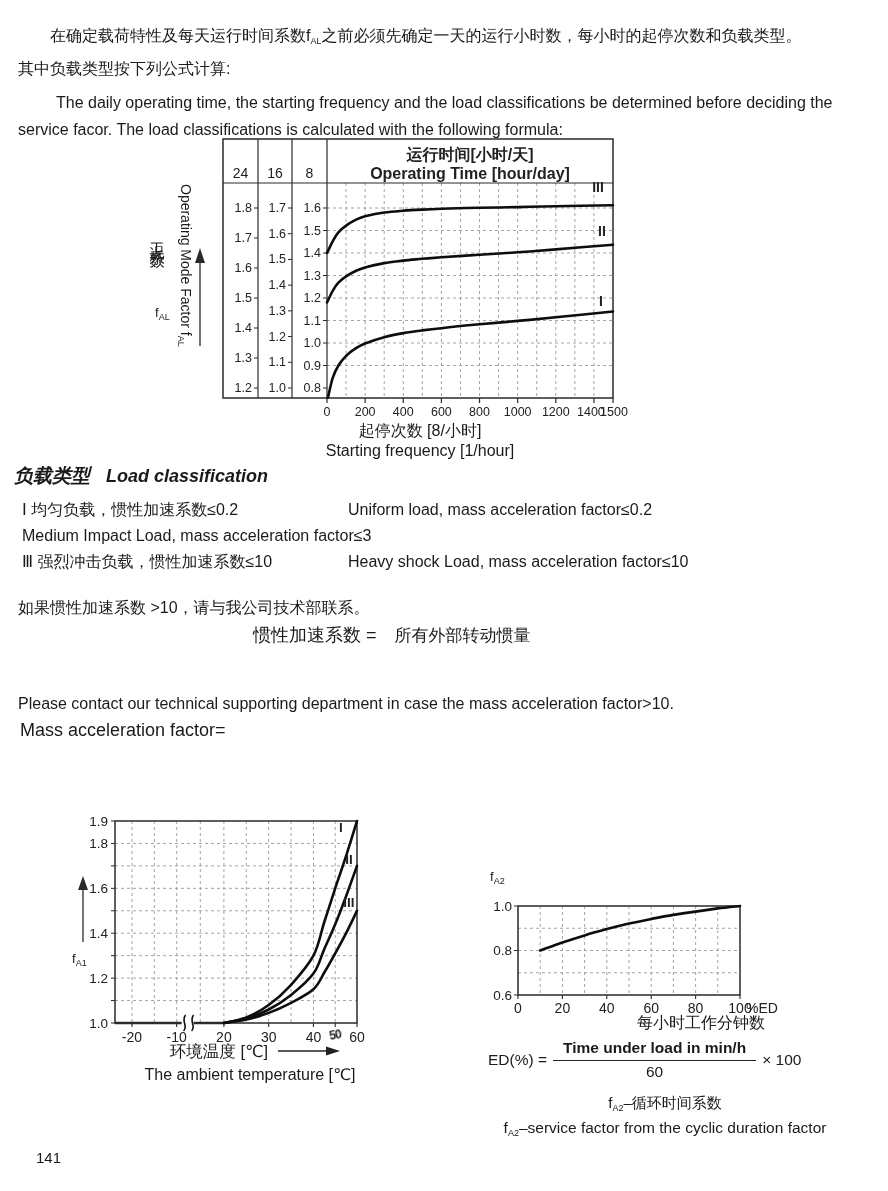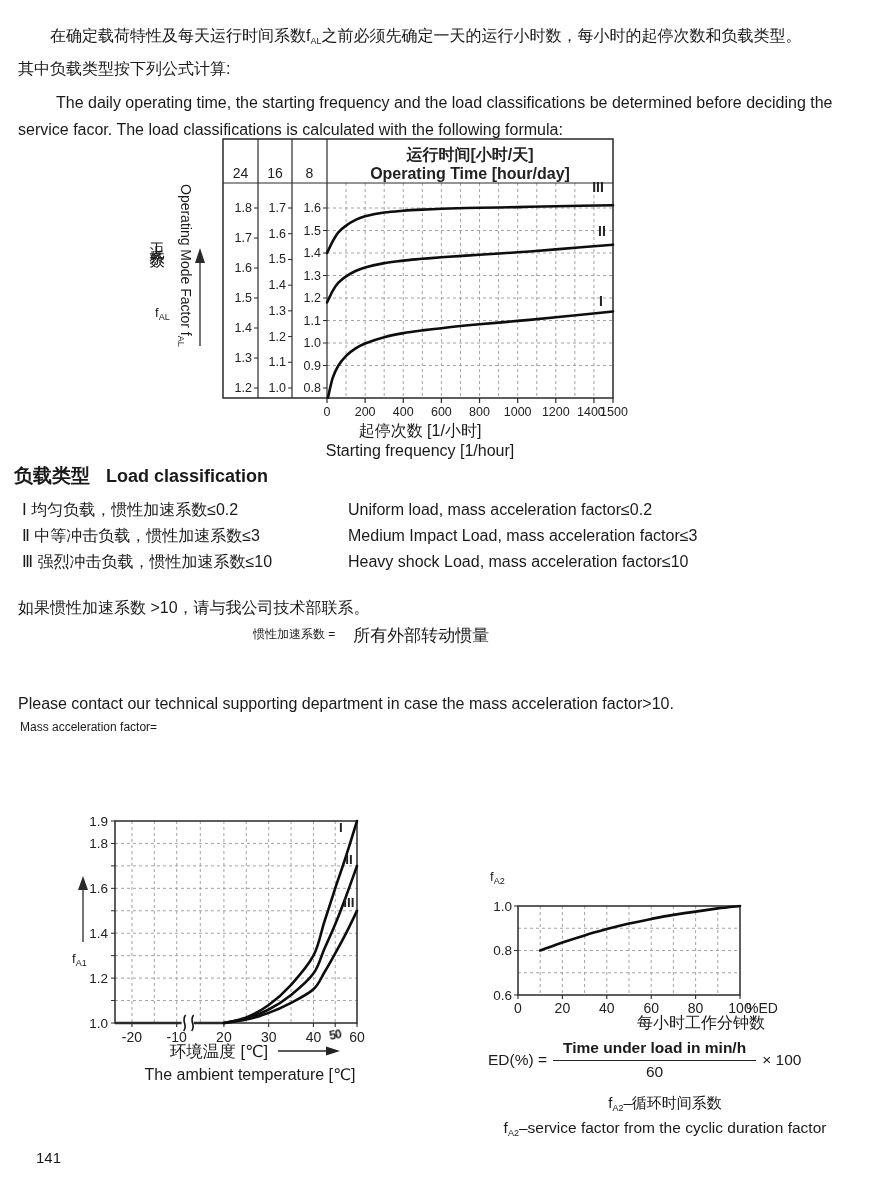--- a/index.html
+++ b/index.html
@@ -11,29 +11,29 @@
   .indent-cn{padding-left:32px;}
   .indent-en{padding-left:38px;}
   .en-block{margin-top:7px;}
   sub{font-size:9px;vertical-align:-3px;letter-spacing:0;}
   .vert-cn{writing-mode:vertical-rl;text-orientation:upright;font-size:15px;letter-spacing:4px;}
   .rot90{transform:rotate(90deg);transform-origin:0 0;font-size:14px;white-space:nowrap;}
   .fal-lab{font-size:13px;}
   .center{text-align:center;}
   .cap-cn{font-size:16px;}
   .cap-en{font-size:16px;}
-  .load-head{left:14px;top:463px;font-weight:bold;}
+  .load-head{left:14px;top:463px;font-weight:bold;font-style:italic;}
   .load-head .cn{font-size:19px;}
   .load-head .en{font-size:18px;margin-left:16px;}
   .load-rows{left:22px;top:497px;width:840px;font-size:16px;line-height:26px;}
   .load-row{display:flex;}
   .load-row .cn{width:326px;flex:none;}
   .note{font-size:16px;}
   .formula{display:flex;align-items:center;gap:8px;}
-  .formula .lhs{font-size:12px;}
+  .formula .lhs{font-size:18px;}
   .frac{display:inline-flex;flex-direction:column;align-items:center;}
   .frac .num{padding:1px 10px 3px;border-bottom:1.6px solid #222;}
   .frac .den{padding:2px 10px 0;}
   .cn-frac{font-size:17px;}
   .en-frac{font-size:17.5px;}
   .ed-formula .lhs,.ed-formula .suffix{font-size:15.5px;}
   .ed-frac{font-size:15.5px;}
   .ed-frac .num{font-weight:bold;}
   .caption2{font-size:15px;line-height:19px;}
   .arrow-right{display:inline-block;}
@@ -159,34 +159,33 @@
       <text x="462" y="100" font-size="14" text-anchor="middle" fill="#222222" font-weight="600">II</text>
       <path d="M187.95333333333335,261.675C188.7,258.4 191.0,247.2 192.7,241.9C194.5,236.5 196.2,233.2 198.4,229.5C200.7,225.8 203.2,222.7 206.1,219.8C208.9,217.0 212.4,214.5 215.6,212.4C218.8,210.3 220.4,209.3 225.1,207.5C229.9,205.6 237.8,202.9 244.2,201.2C250.6,199.4 256.9,198.2 263.3,197.1C269.6,196.0 276.0,195.2 282.3,194.4C288.7,193.6 291.9,193.2 301.4,192.2C310.9,191.1 326.8,189.5 339.5,188.3C352.2,187.1 365.0,186.1 377.7,184.9C390.4,183.8 399.9,182.9 415.8,181.3C431.7,179.8 463.5,176.5 473.0,175.5" fill="none" stroke="#0d0d0d" stroke-width="2.6" stroke-linecap="round"></path>
       <text x="461" y="170" font-size="14" text-anchor="middle" fill="#222222" font-weight="600">I</text>
       <line x1="60" y1="210" x2="60" y2="124" stroke="#2a2a2a" stroke-width="1.3"></line>
       <polygon points="60,112 55,127 65,127" fill="#2a2a2a"></polygon>
     </svg>
   <div class="abs vert-cn" style="left:147px;top:230px;">工况系数</div>
   <div class="abs fal-lab" style="left:155px;top:305px;"><span>f</span><sub>AL</sub></div>
   <div class="abs rot90" style="left:194px;top:184px;"><span>Operating Mode Factor f</span><sub>AL</sub></div>
   <div class="abs center" style="left:270px;top:421px;width:300px;">
-    <div class="cap-cn nw">起停次数 [1/小时]</div>
+    <div class="cap-cn nw">起停次数 [8/小时]</div>
     <div class="cap-en nw">Starting frequency [1/hour]</div>
   </div>
 
   <div class="abs load-head">
     <span class="cn">负载类型</span><span class="en">Load classification</span>
   </div>
   <div class="abs load-rows">
     <div class="load-row">
       <span class="cn nw">Ⅰ 均匀负载，惯性加速系数≤0.2</span>
       <span class="en nw">Uniform load, mass acceleration factor≤0.2</span>
     </div>
     <div class="load-row">
-      <span class="cn nw">Ⅱ 中等冲击负载，惯性加速系数≤3</span>
       <span class="en nw">Medium Impact Load, mass acceleration factor≤3</span>
     </div>
     <div class="load-row">
       <span class="cn nw">Ⅲ 强烈冲击负载，惯性加速系数≤10</span>
       <span class="en nw">Heavy shock Load, mass acceleration factor≤10</span>
     </div>
   </div>
 
   <div class="abs note nw" style="left:18px;top:598px;">如果惯性加速系数 &gt;10，请与我公司技术部联系。</div>
 

